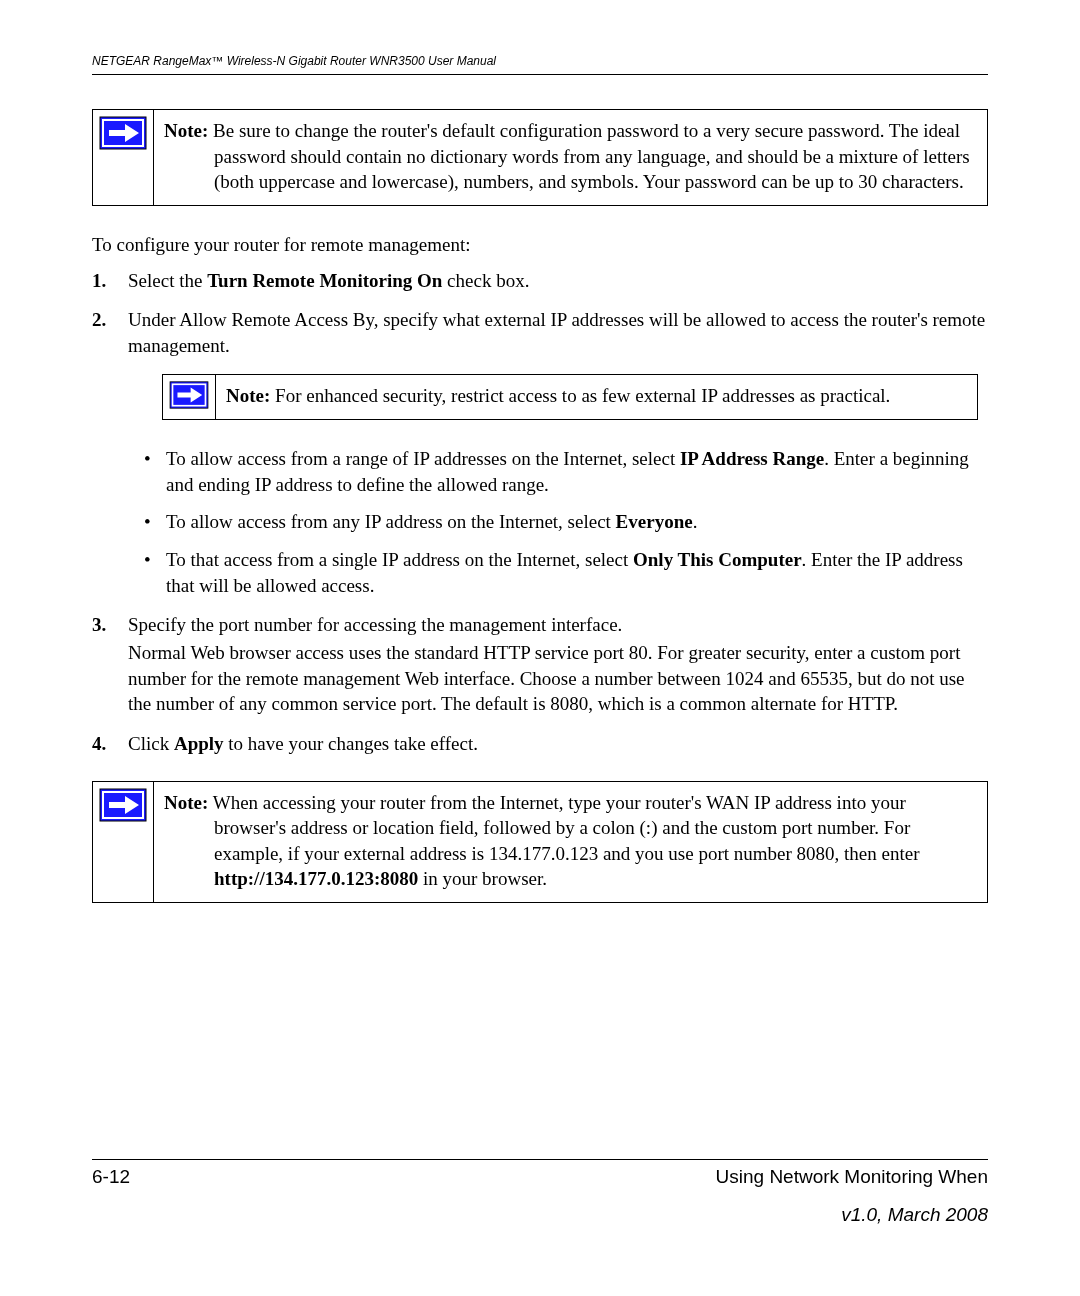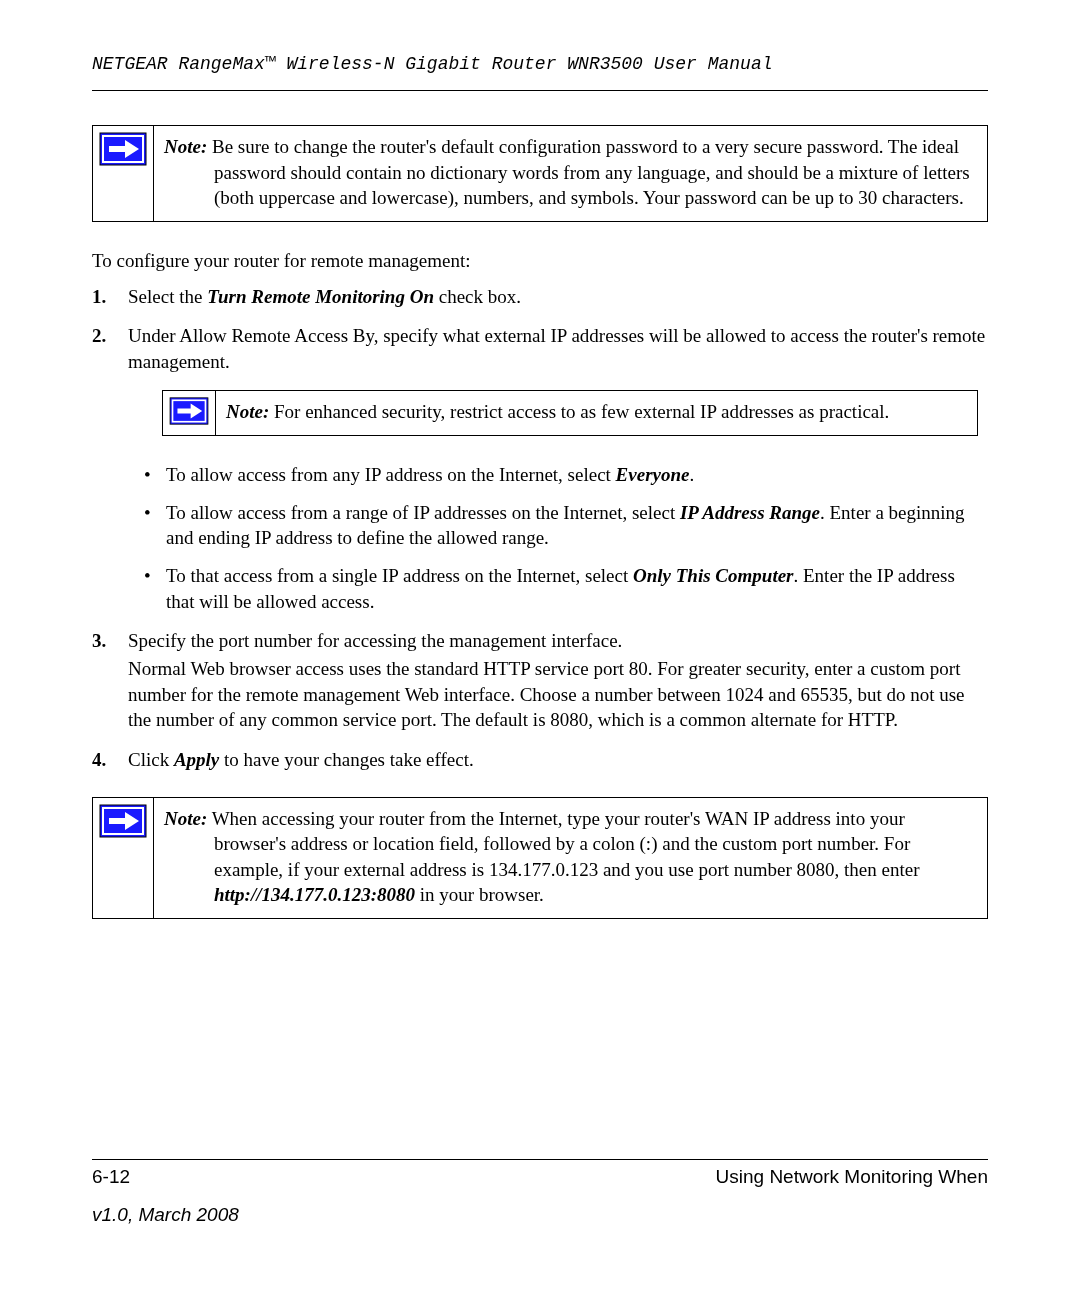--- a/index.html
+++ b/index.html
@@ -13,24 +13,24 @@
     height: 1296px;
     position: relative;
     box-sizing: border-box;
   }
   .page {
     padding: 54px 92px 0 92px;
     box-sizing: border-box;
   }
   .header {
     font-style: italic;
-    font-family: Liberation Mono, monospace;
-    font-size: 18px;
+    font-family: Liberation Sans, sans-serif;
+    font-size: 12px;
     border-bottom: 1.5px solid #000;
-    padding-bottom: 16px;
+    padding-bottom: 6px;
     margin-bottom: 34px;
   }
   .note-box {
     border: 1px solid #000;
     display: flex;
     align-items: stretch;
     margin-bottom: 26px;
   }
   .note-box .icon-cell {
     border-right: 1px solid #000;
@@ -92,37 +92,37 @@
   ul.bullets > li::before {
     content: "•";
     position: absolute;
     left: -22px;
     top: 0;
   }
   .sub-para {
     margin-top: 2px;
     line-height: 1.35;
   }
-  .b { font-weight: bold; font-style: italic; }
+  .b { font-weight: bold; }
   .footer {
     position: absolute;
     left: 92px;
     right: 92px;
     bottom: 70px;
     font-family: Arial, Helvetica, sans-serif;
     font-size: 19px;
   }
   .footer-line {
     border-top: 1.5px solid #000;
     padding-top: 6px;
     display: flex;
     justify-content: space-between;
   }
   .footer-version {
-    text-align: left;
+    text-align: right;
     font-style: italic;
     margin-top: 16px;
   }
   .note-text-indent {
     display: block;
     padding-left: 50px;
     text-indent: -50px;
   }
 </style>
 </head>
@@ -167,24 +167,24 @@
         </div>
         <div class="text-cell">
           <span class="note-text-indent">
             <span class="b">Note:</span><span> For enhanced security, restrict access to as few external IP addresses as practical.</span>
           </span>
         </div>
       </div>
 
       <ul class="bullets">
         <li>
-          <span>To allow access from any IP address on the Internet, select </span><span class="b">Everyone</span><span>.</span>
+          <span>To allow access from a range of IP addresses on the Internet, select </span><span class="b">IP Address Range</span><span>. Enter a beginning and ending IP address to define the allowed range.</span>
         </li>
         <li>
-          <span>To allow access from a range of IP addresses on the Internet, select </span><span class="b">IP Address Range</span><span>. Enter a beginning and ending IP address to define the allowed range.</span>
+          <span>To allow access from any IP address on the Internet, select </span><span class="b">Everyone</span><span>.</span>
         </li>
         <li>
           <span>To that access from a single IP address on the Internet, select </span><span class="b">Only This Computer</span><span>. Enter the IP address that will be allowed access.</span>
         </li>
       </ul>
     </li>
     <li>
       <span>Specify the port number for accessing the management interface.</span>
       <div class="sub-para">Normal Web browser access uses the standard HTTP service port 80. For greater security, enter a custom port number for the remote management Web interface. Choose a number between 1024 and 65535, but do not use the number of any common service port. The default is 8080, which is a common alternate for HTTP.</div>
     </li>

